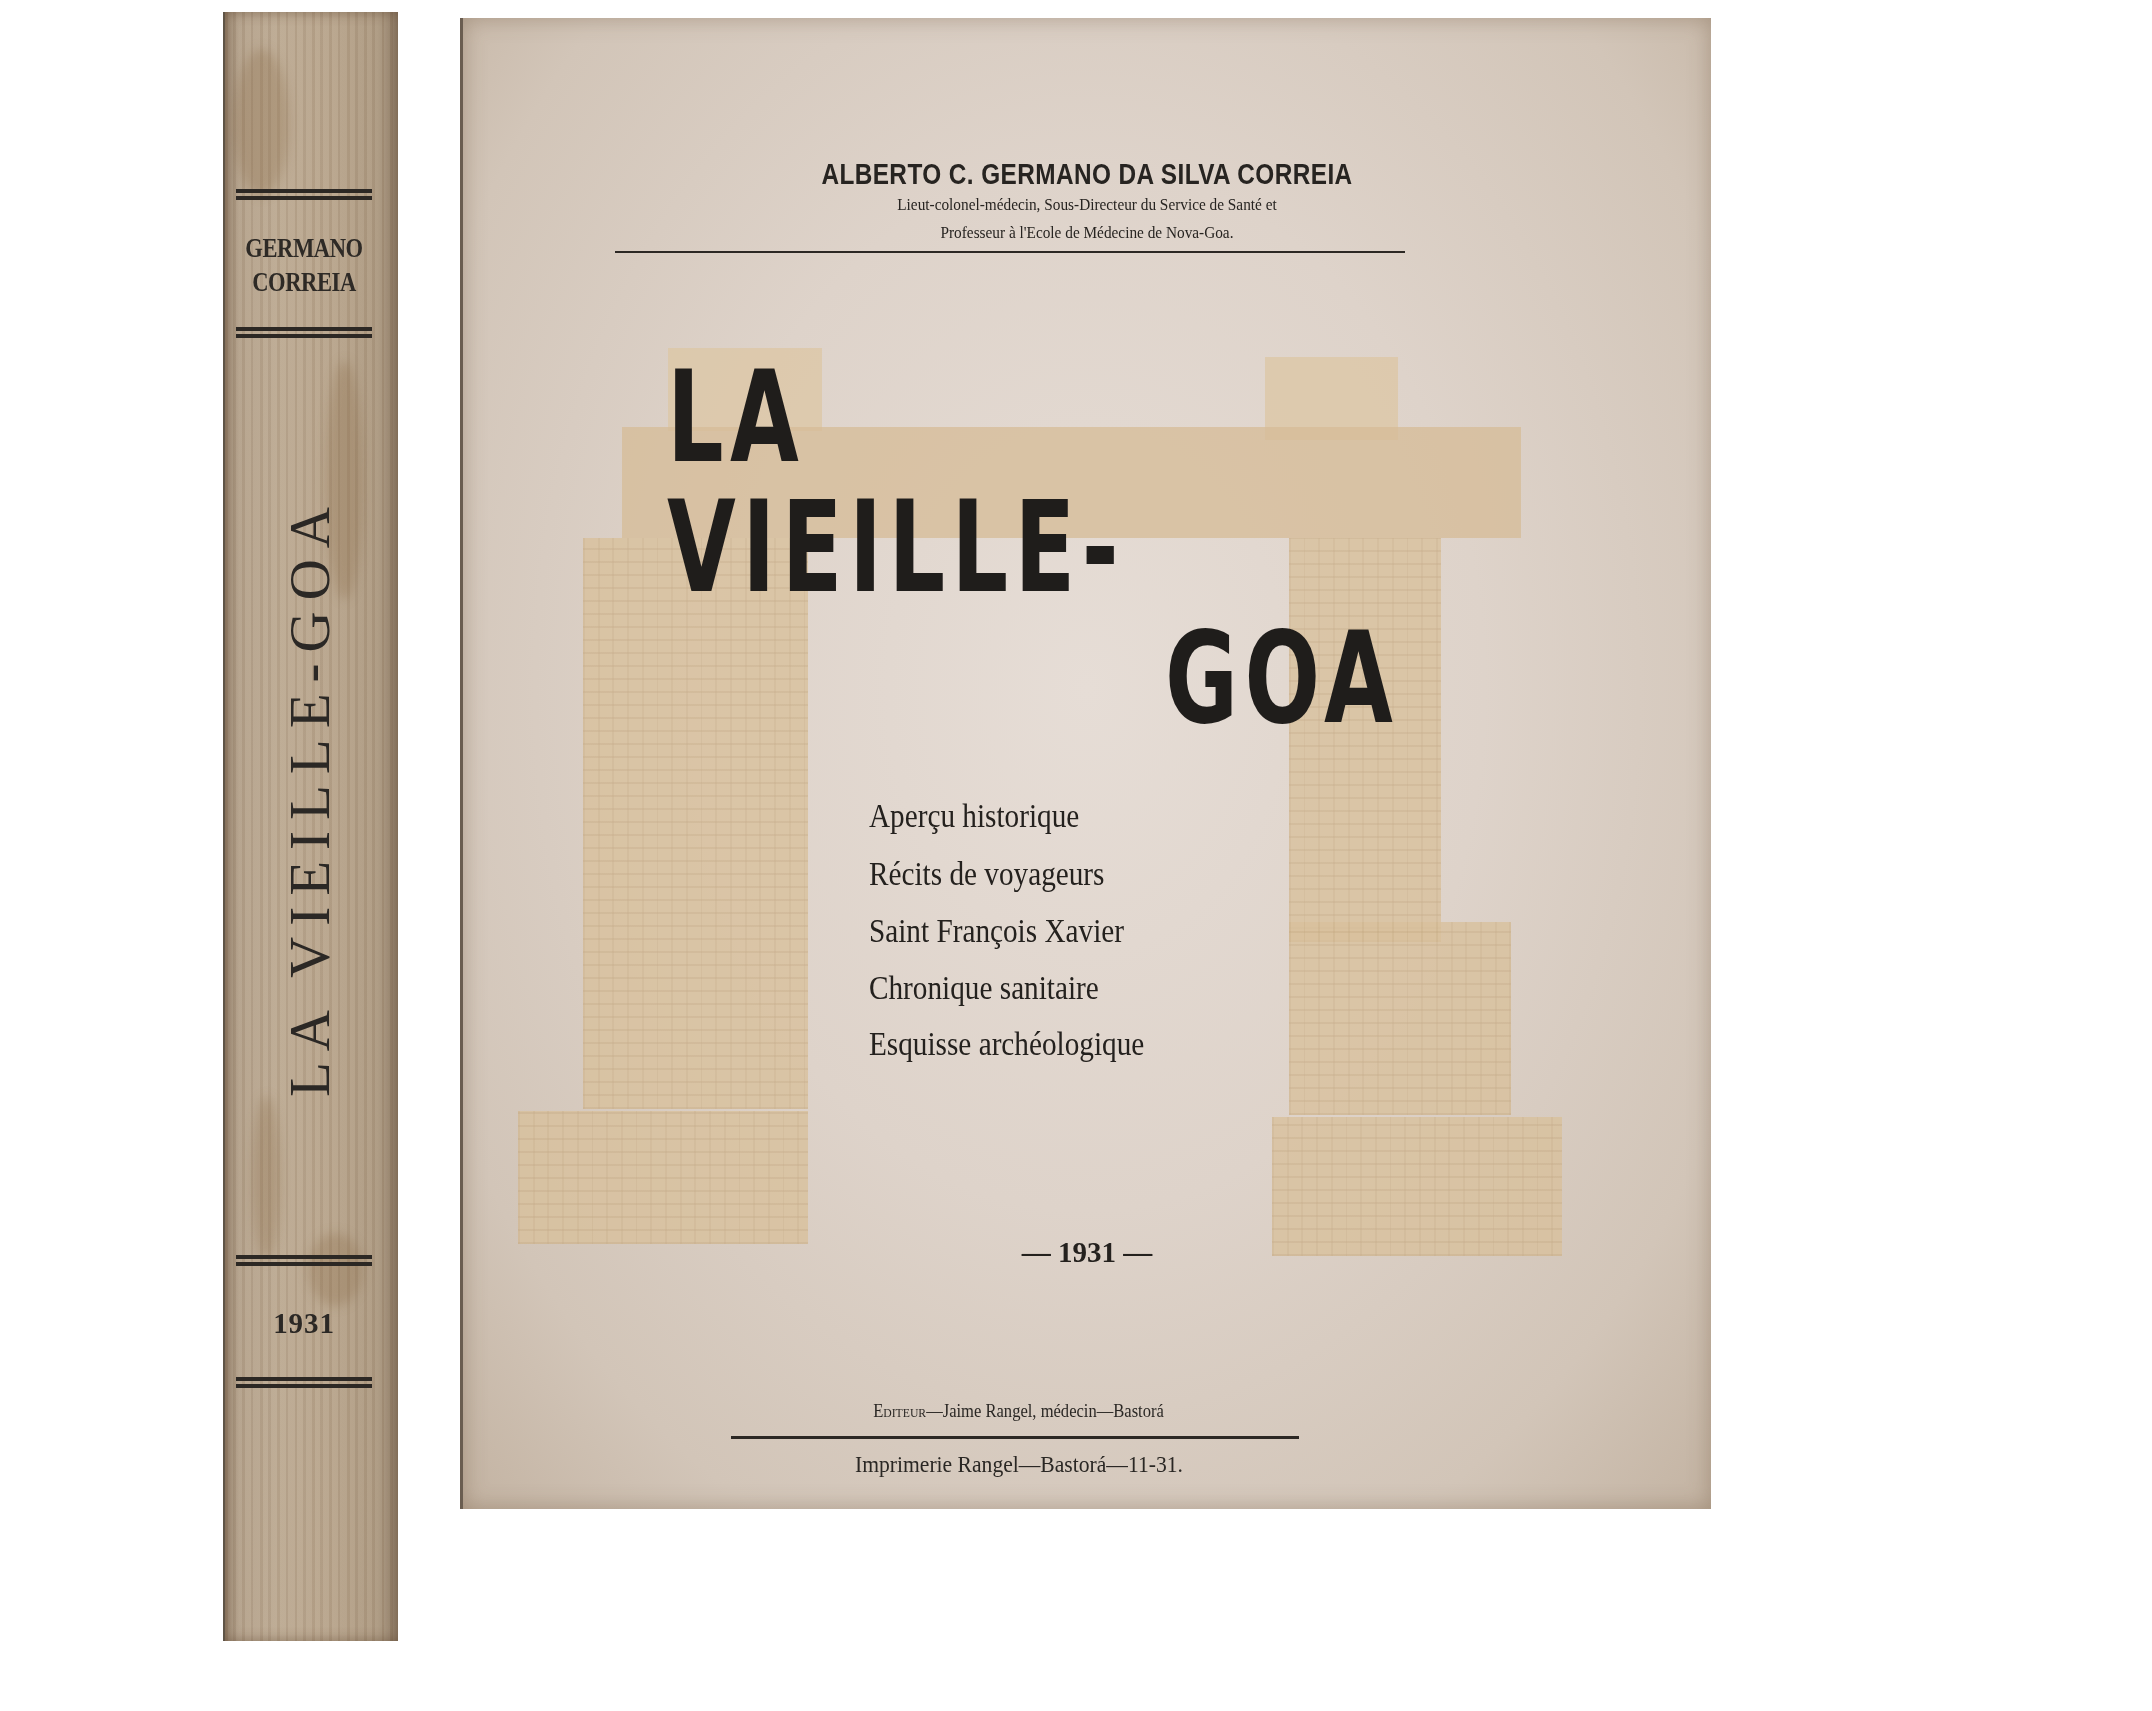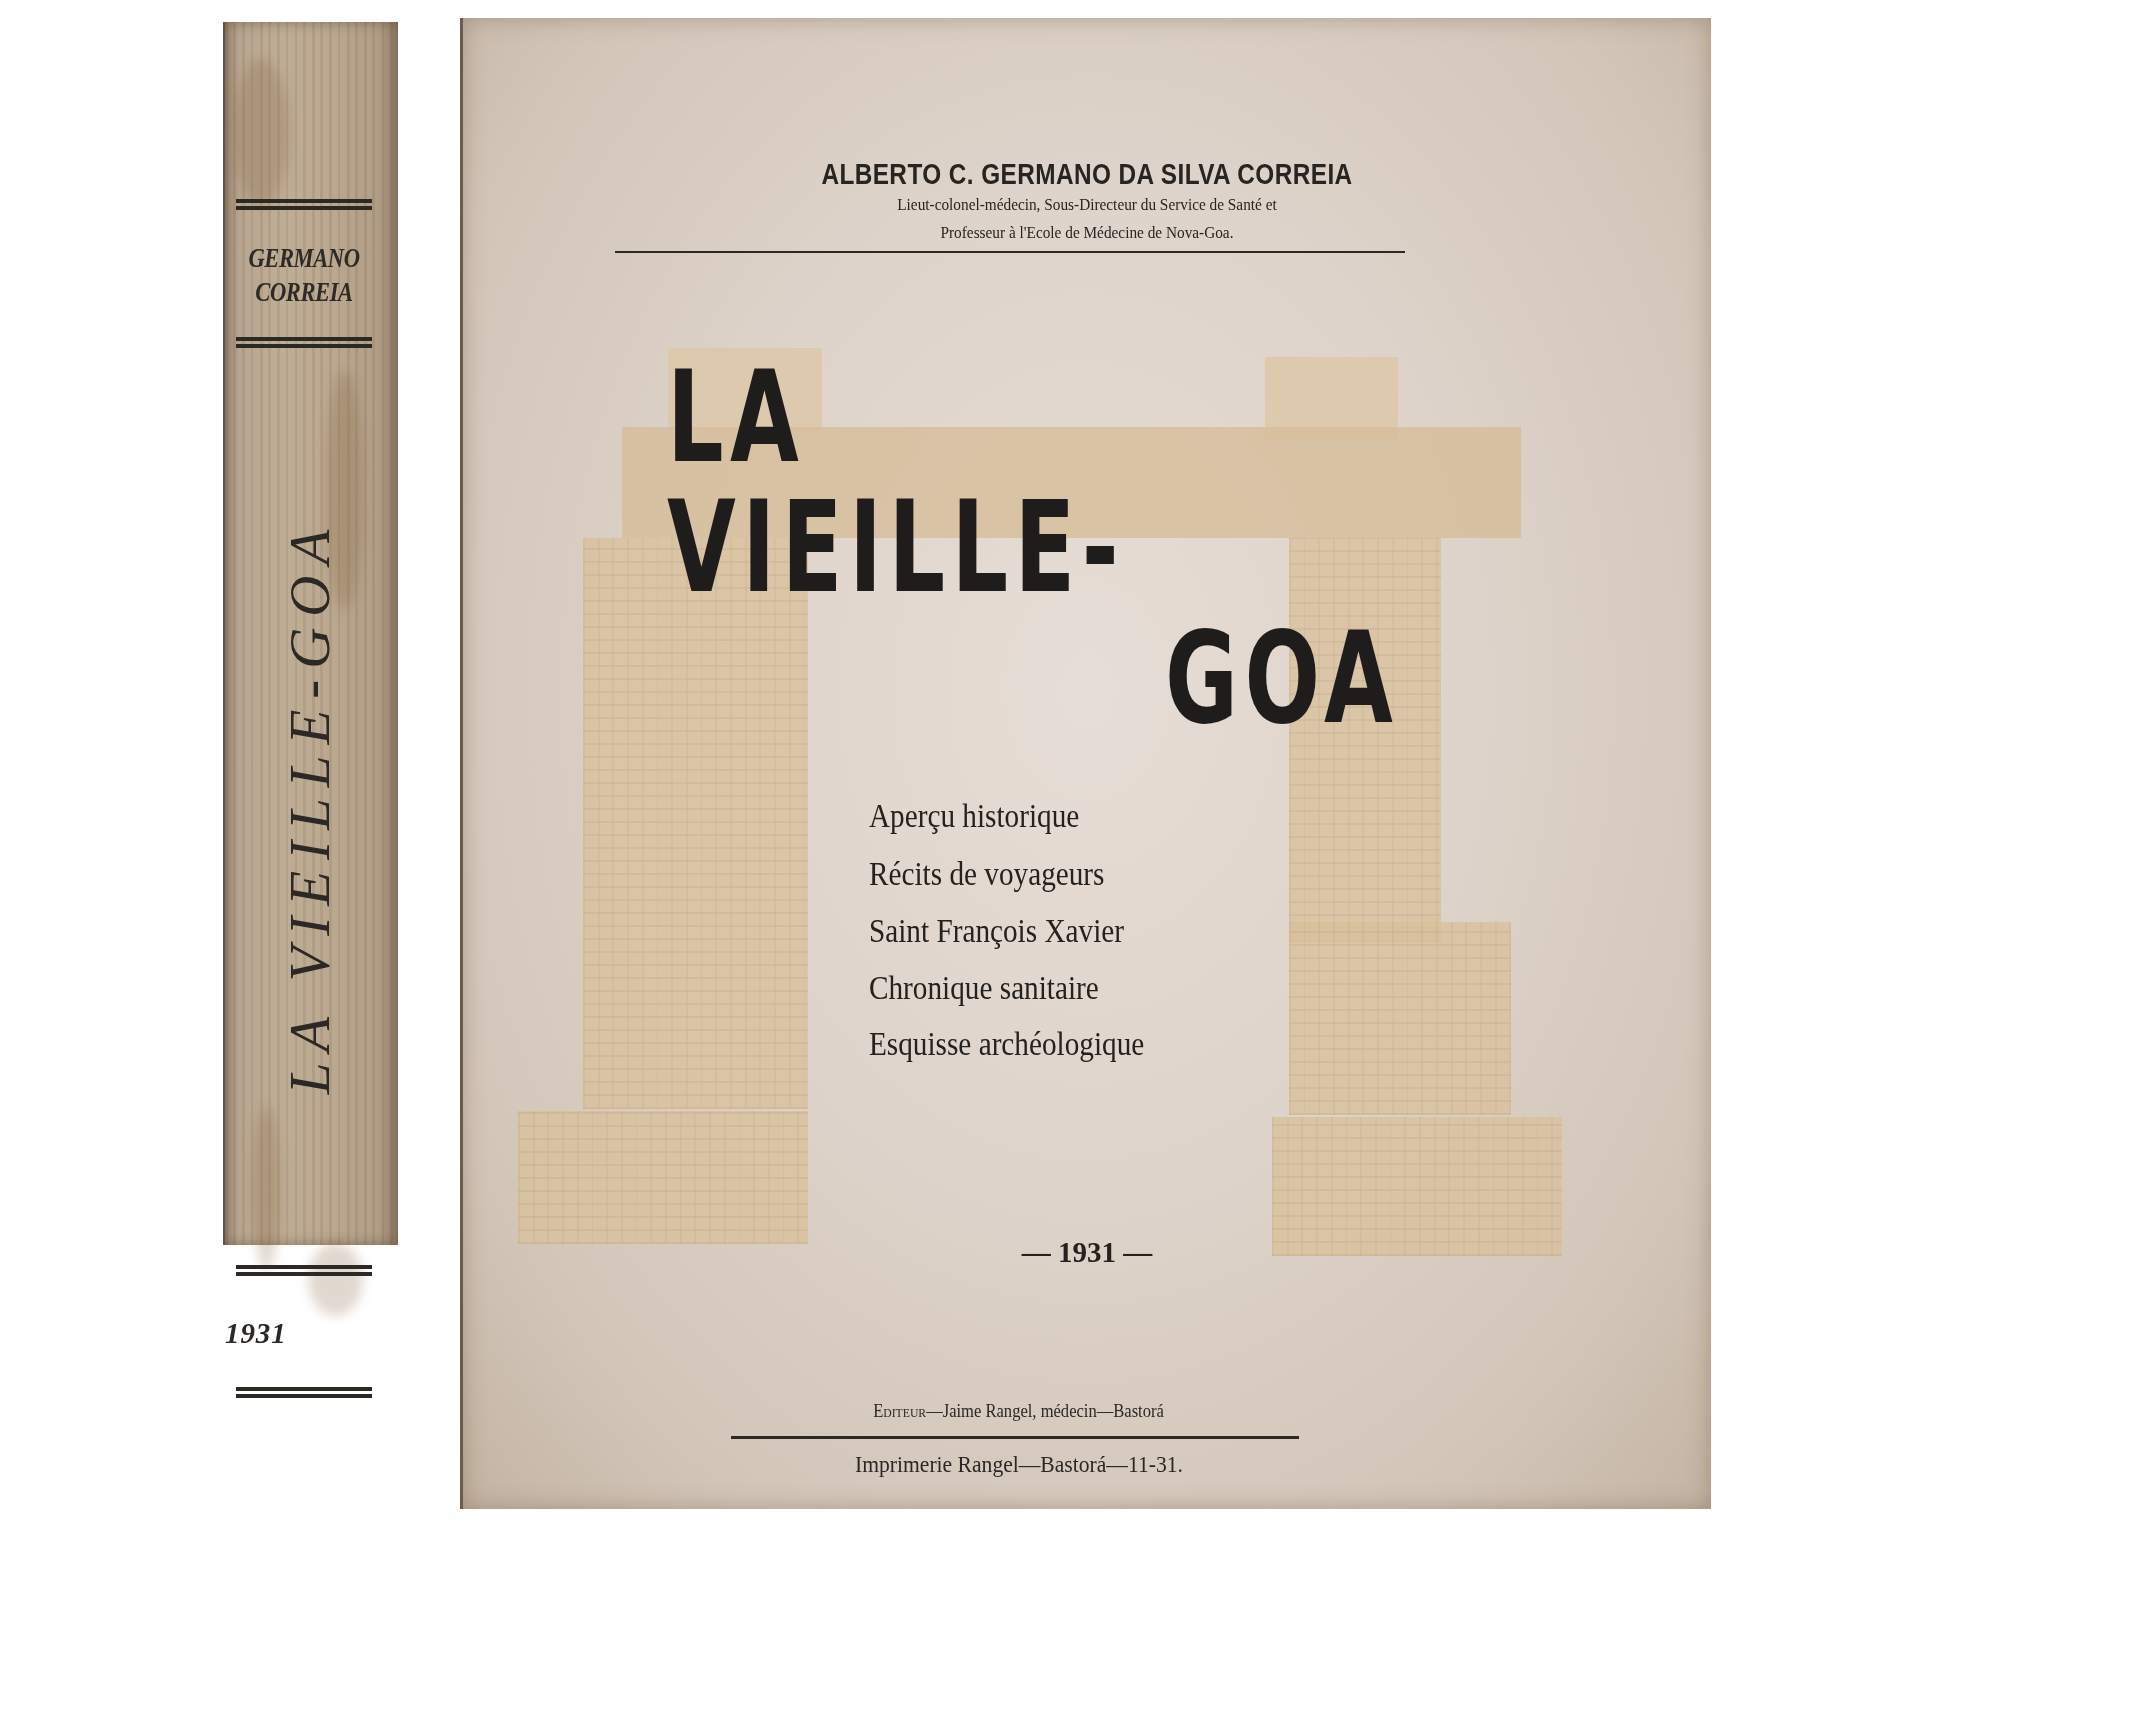--- a/index.html
+++ b/index.html
@@ -4,27 +4,26 @@
 <style>
   html, body { margin:0; padding:0; }
   body {
     width:2153px; height:1712px; background:#ffffff; position:relative; overflow:hidden;
     font-family:"Liberation Serif", serif;
   }
   .abs { position:absolute; }
 
   
   #spine {
-    left:223px; top:22px; width:173px; height:1223px;
+    left:223px; top:12px; width:173px; height:1629px;
     background:
       repeating-linear-gradient(90deg, rgba(110,80,50,0.10) 0 2.8px, rgba(255,240,220,0.05) 2.8px 8.3px, rgba(90,60,35,0.08) 8.3px 11px, rgba(255,245,230,0.04) 11px 17.4px),
       linear-gradient(90deg, #9d8a74 0%, #b4a28c 8%, #bcaa93 30%, #b8a58d 60%, #ad9a82 88%, #8e7b66 100%);
     box-shadow: inset 0 0 13px rgba(70,45,25,0.45);
     border-left:2.8px solid #5f5446;
-    font-style:italic;
   }
   #spine .stain {
     position:absolute; border-radius:50%; background:rgba(120,80,40,0.22); filter:blur(5.5px);
   }
   .dbl-rule { position:absolute; left:11px; right:26px; height:11px; }
   .dbl-rule::before, .dbl-rule::after {
     content:""; position:absolute; left:0; right:0; background:#2c2824;
   }
   .dbl-rule::before { top:0; height:3.7px; }
   .dbl-rule::after { top:7.3px; height:3.7px; }
@@ -34,21 +33,21 @@
     font-size:27.5px; letter-spacing:-0.5px; transform:scaleX(0.82); transform-origin:center;
   }
   #spine-title {
     position:absolute; left:84px; top:784px; width:643px; height:55px;
     margin-left:-321px; margin-top:-27.5px;
     transform:rotate(-90deg);
     text-align:center; font-family:"Liberation Serif", serif; color:#2b2825;
     font-size:57px; letter-spacing:11px; line-height:55px; white-space:nowrap;
   }
   #spine-year {
-    position:absolute; left:0; width:158px; top:1295px; 
+    position:absolute; left:0; width:158px; top:1295px; text-align:center;
     font-weight:bold; font-size:29px; color:#2b2825; letter-spacing:0.9px;
   }
 
   
   #cover {
     left:460px; top:18.4px; width:1248px; height:1491px;
     background:
       radial-gradient(ellipse at 50% 45%, #e6ddd6 0%, #ded3ca 45%, #d2c5b8 80%, #c3b3a2 100%);
     box-shadow: inset 0 0 22px rgba(100,75,50,0.35);
     border-left:3.7px solid #6a5d50;

